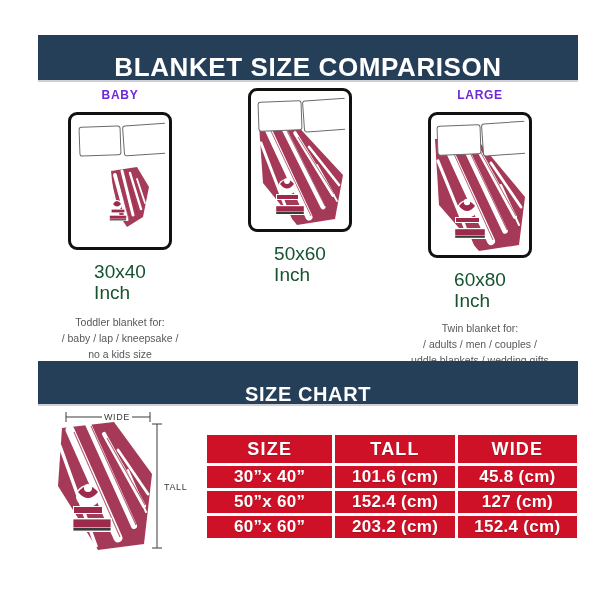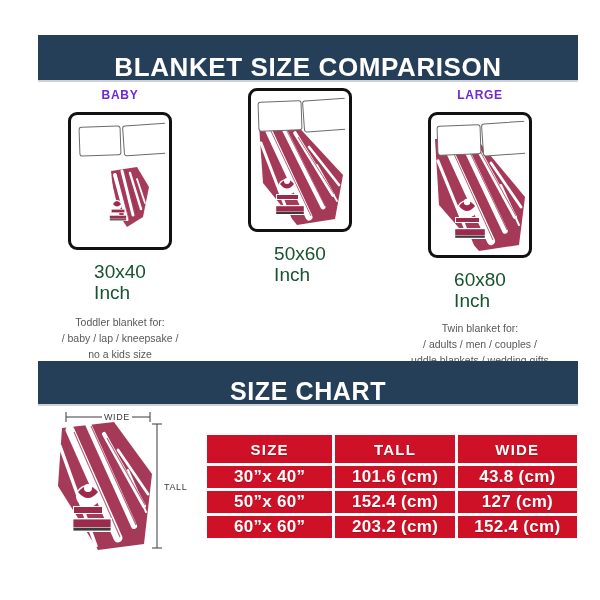--- a/index.html
+++ b/index.html
@@ -27,21 +27,21 @@
   .banner-text {
     color: #ffffff;
     font-weight: bold;
     letter-spacing: 0.6px;
     text-align: center;
     line-height: 1;
   }
   #banner-comparison { left: 38px; top: 35px; width: 540px; height: 45px; }
   #banner-comparison .banner-text { font-size: 26px; }
   #banner-sizechart { left: 38px; top: 361px; width: 540px; height: 43px; }
-  #banner-sizechart .banner-text { font-size: 25px; }
+  #banner-sizechart .banner-text { font-size: 20px; }
 
   
   .columns {
     position: absolute;
     left: 30px;
     top: 88px;
     width: 540px;
     display: flex;
   }
   .col {
@@ -144,21 +144,21 @@
     background: #CE1126;
     color: #ffffff;
     text-align: center;
     font-weight: bold;
     padding: 0;
     height: 22px;
     font-size: 17px;
     letter-spacing: 0.3px;
     text-shadow: 0 1px 1px rgba(0,0,0,0.18);
   }
-  .size-table th { font-size: 15px; letter-spacing: 1.2px; height: 28px; }
+  .size-table th { font-size: 18px; letter-spacing: 1.2px; height: 28px; }
   .size-table .c-size { width: 124px; }
   .size-table .c-tall { width: 118px; }
   .size-table .c-wide { width: 118px; }
 </style>
 </head>
 <body>
 
 <div class="banner" id="banner-comparison">
   <span class="banner-text">BLANKET SIZE COMPARISON</span>
 </div>
@@ -366,21 +366,21 @@
       <tr>
         <th class="c-size">SIZE</th>
         <th class="c-tall">TALL</th>
         <th class="c-wide">WIDE</th>
       </tr>
     </thead>
     <tbody>
       <tr>
         <td>30”x 40”</td>
         <td>101.6 (cm)</td>
-        <td>43.8 (cm)</td>
+        <td>45.8 (cm)</td>
       </tr>
       <tr>
         <td>50”x 60”</td>
         <td>152.4 (cm)</td>
         <td>127 (cm)</td>
       </tr>
       <tr>
         <td>60”x 60”</td>
         <td>203.2 (cm)</td>
         <td>152.4 (cm)</td>

